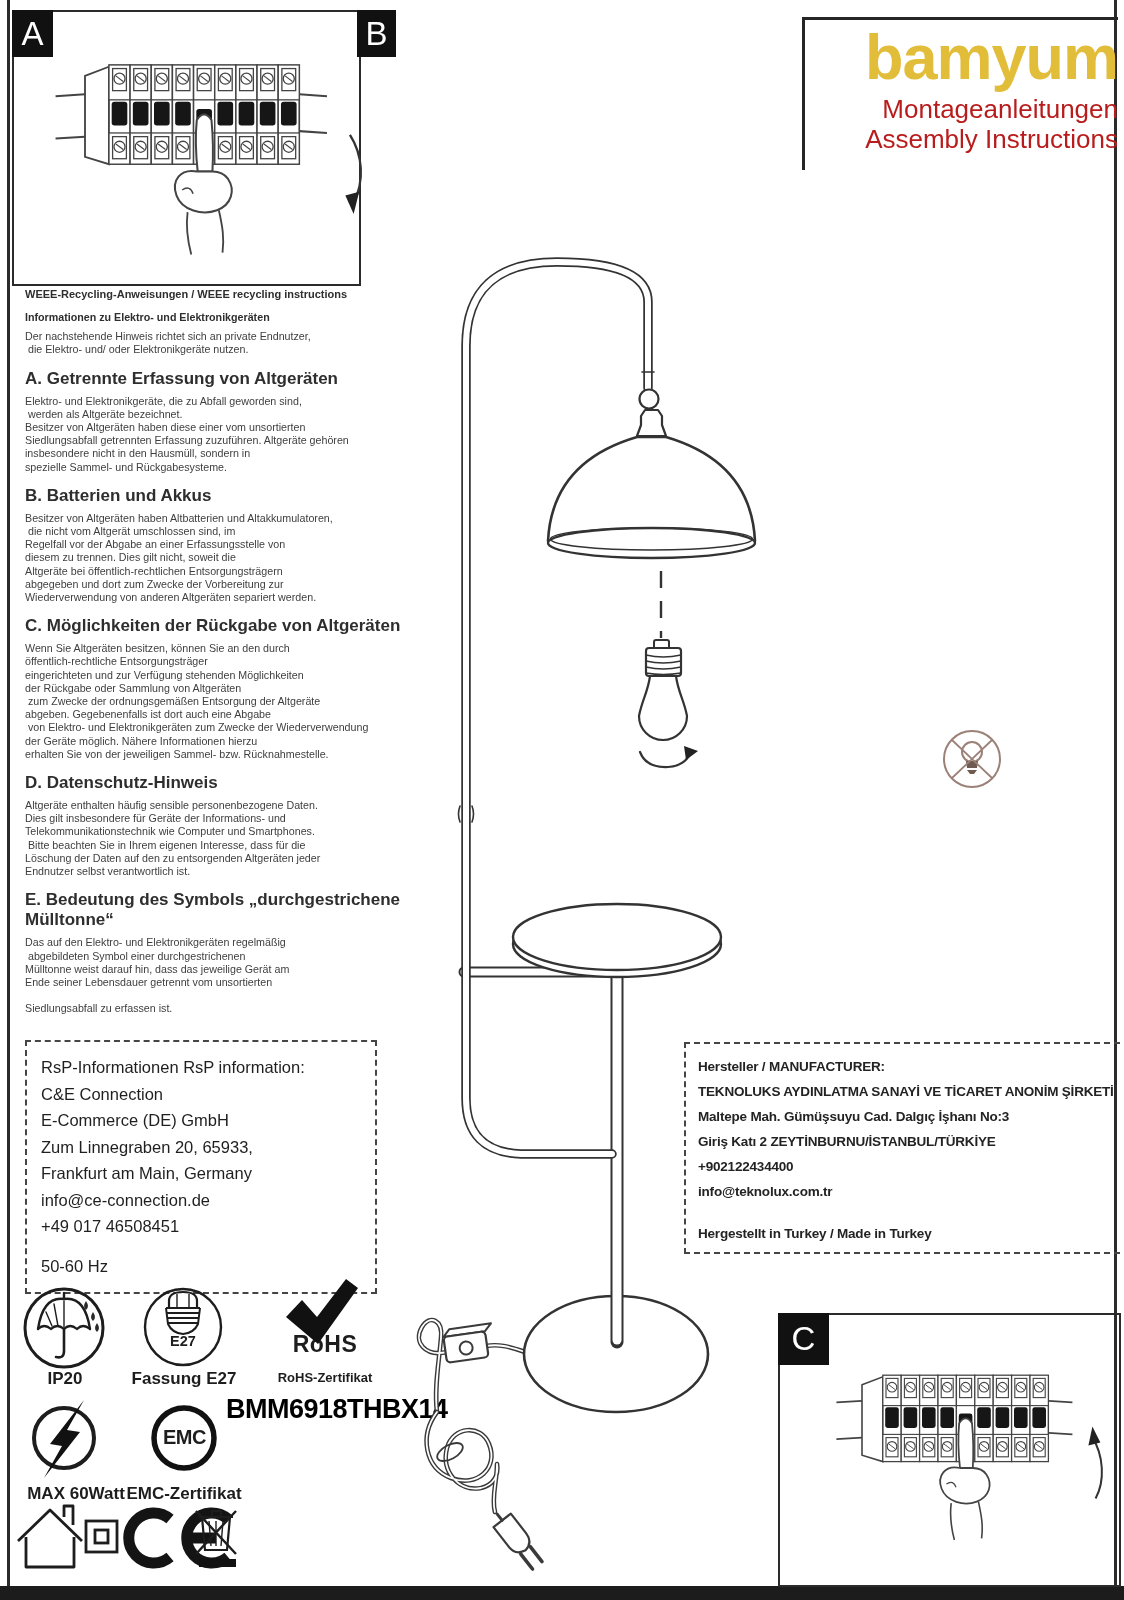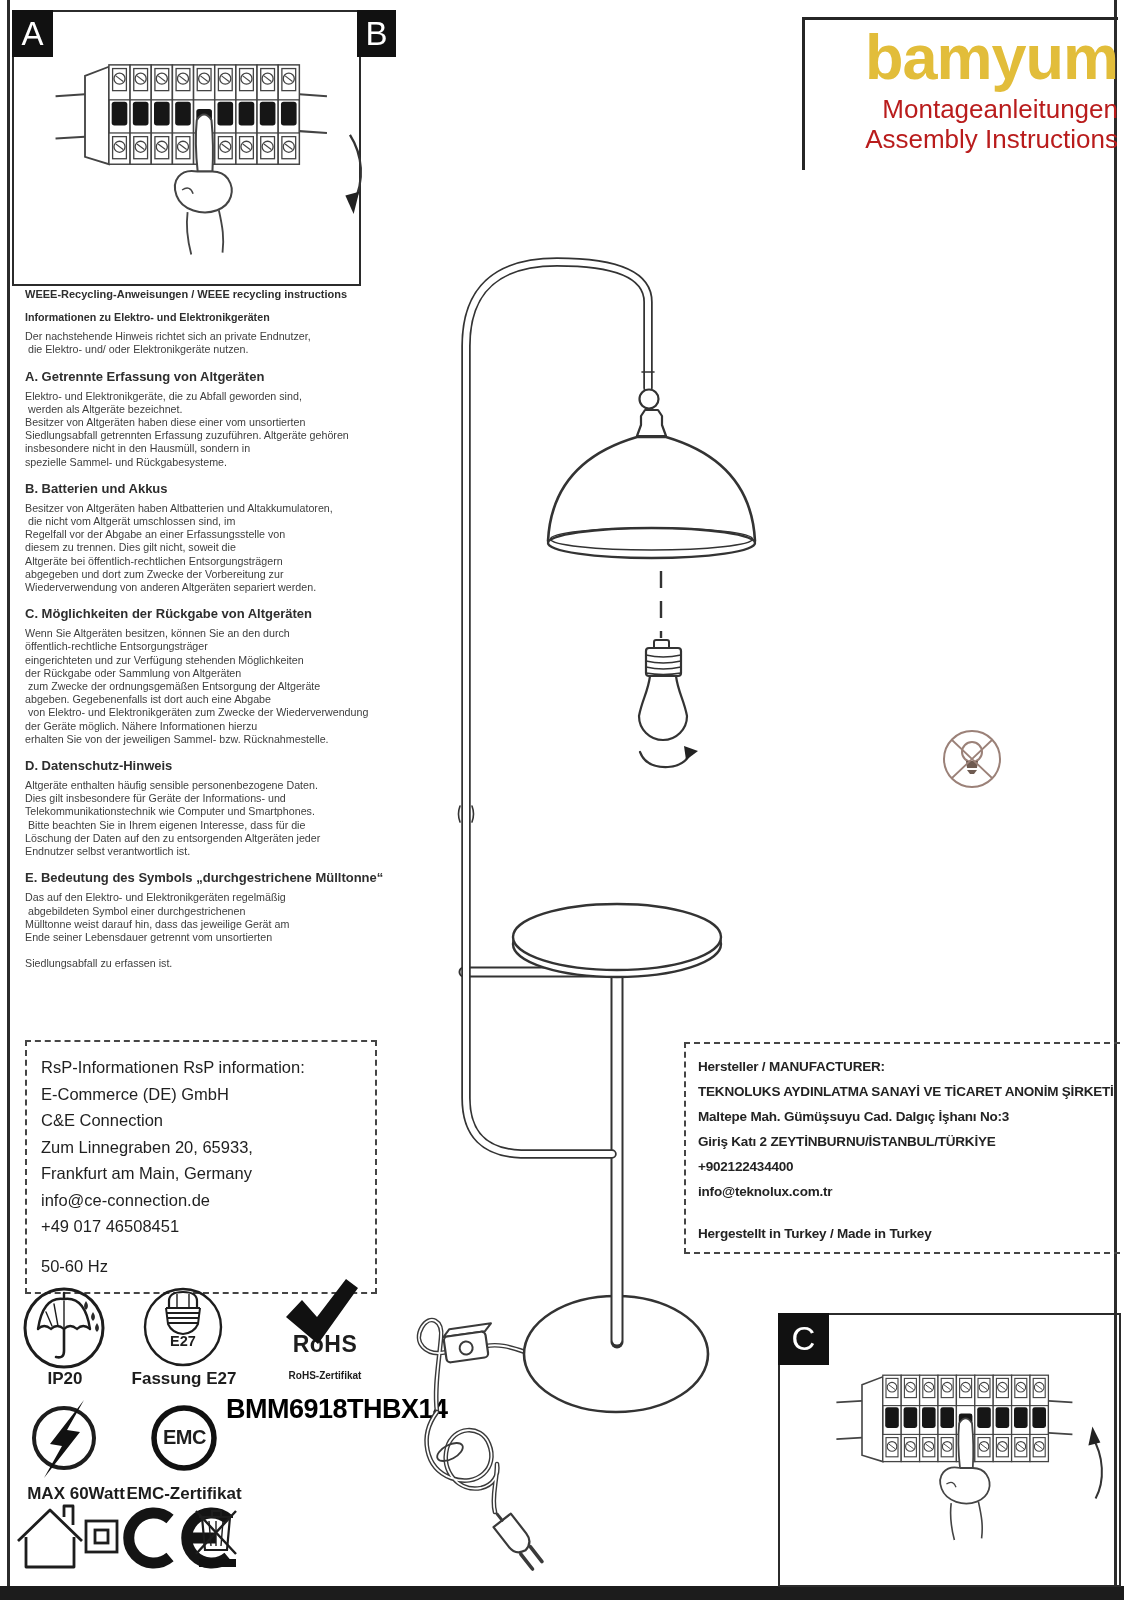--- a/index.html
+++ b/index.html
@@ -13,38 +13,38 @@
   .label-box{background:#111;color:#fff;display:flex;align-items:center;justify-content:center;
              font-size:33px;font-weight:400;}
   
   #logo-box{left:802px;top:17px;width:313px;height:150px;border-top:3px solid #262626;
             border-left:3px solid #262626;text-align:right;}
   .brand{font-size:63px;line-height:74px;font-weight:800;letter-spacing:-1px;}
   .subtitle{font-size:26px;line-height:30px;font-weight:500;color:#b91c1c;}
   
   #weee{left:25px;top:288px;width:440px;}
   .w-title{font-size:11px;font-weight:700;color:#2e2e2e;margin-bottom:11px;}
-  .w-head{font-size:13px;font-weight:700;color:#2e2e2e;margin:12px 0 6px 0;}
+  .w-head{font-size:17px;font-weight:700;color:#2e2e2e;margin:12px 0 6px 0;}
   .w-body{font-size:10.7px;line-height:13.2px;color:#3e3e3e;white-space:pre-wrap;}
   
   .dashed{border:2px dashed #454545;}
   #rsp-box{left:25px;top:1040px;width:320px;height:226px;padding:12px 14px;box-sizing:content-box;}
   .rsp-line{font-size:16.5px;line-height:26.5px;font-weight:500;color:#1f1f1f;white-space:nowrap;}
   .rsp-freq{margin-top:13px;}
   #manu-box{left:684px;top:1042px;width:446px;height:212px;padding:10px 12px;box-sizing:border-box;}
   .manu-line{font-size:13.5px;line-height:25px;font-weight:700;color:#232323;white-space:nowrap;letter-spacing:-0.2px;}
   .manu-made{margin-top:17px;}
   #bulb-box{left:742px;top:688px;width:288px;height:106px;padding:8px 14px;box-sizing:border-box;}
   .bulb-line{font-size:20px;line-height:34px;font-weight:500;color:#2b2b2b;white-space:nowrap;}
   
   .cert-label{font-weight:700;color:#1d1d1d;text-align:center;white-space:nowrap;}
   #ip20-label{left:25px;top:1369px;width:80px;font-size:17px;}
   #fassung-label{left:118px;top:1369px;width:132px;font-size:17px;}
   #rohs-word{left:285px;top:1331px;width:80px;font-size:23px;font-weight:800;letter-spacing:0.5px;}
-  #rohs-label{left:262px;top:1370px;width:126px;font-size:10px;}
+  #rohs-label{left:262px;top:1370px;width:126px;font-size:13px;}
   #e27-word{left:163px;top:1333px;width:40px;font-size:14.5px;}
   #maxwatt-label{left:16px;top:1484px;width:120px;font-size:17px;}
   #emc-word{left:158px;top:1426px;width:53px;font-size:20px;font-weight:800;letter-spacing:-0.5px;}
   #emc-label{left:118px;top:1484px;width:132px;font-size:17px;}
   #product-code{left:226px;top:1394px;font-size:27px;font-weight:800;color:#000;letter-spacing:-0.5px;white-space:nowrap;}
   svg{display:block;}
   #art{left:0;top:0;pointer-events:none;}
 </style>
 </head>
 <body>
@@ -111,22 +111,22 @@
  abgebildeten Symbol einer durchgestrichenen
 Mülltonne weist darauf hin, dass das jeweilige Gerät am
 Ende seiner Lebensdauer getrennt vom unsortierten
 
 Siedlungsabfall zu erfassen ist.</div>
   </div>
 
 
   <div class="abs dashed" id="rsp-box">
     <div class="rsp-line">RsP-Informationen RsP information:</div>
+    <div class="rsp-line">C&amp;E Connection</div>
     <div class="rsp-line">E-Commerce (DE) GmbH</div>
-    <div class="rsp-line">C&amp;E Connection</div>
     <div class="rsp-line">Zum Linnegraben 20, 65933,</div>
     <div class="rsp-line">Frankfurt am Main, Germany</div>
     <div class="rsp-line">info@ce-connection.de</div>
     <div class="rsp-line">+49 017 46508451</div>
     <div class="rsp-line rsp-freq">50-60 Hz</div>
   </div>
 
   <div class="abs dashed" id="manu-box">
     <div class="manu-line">Hersteller / MANUFACTURER:</div>
     <div class="manu-line">TEKNOLUKS AYDINLATMA SANAYİ VE TİCARET ANONİM ŞİRKETİ</div>

